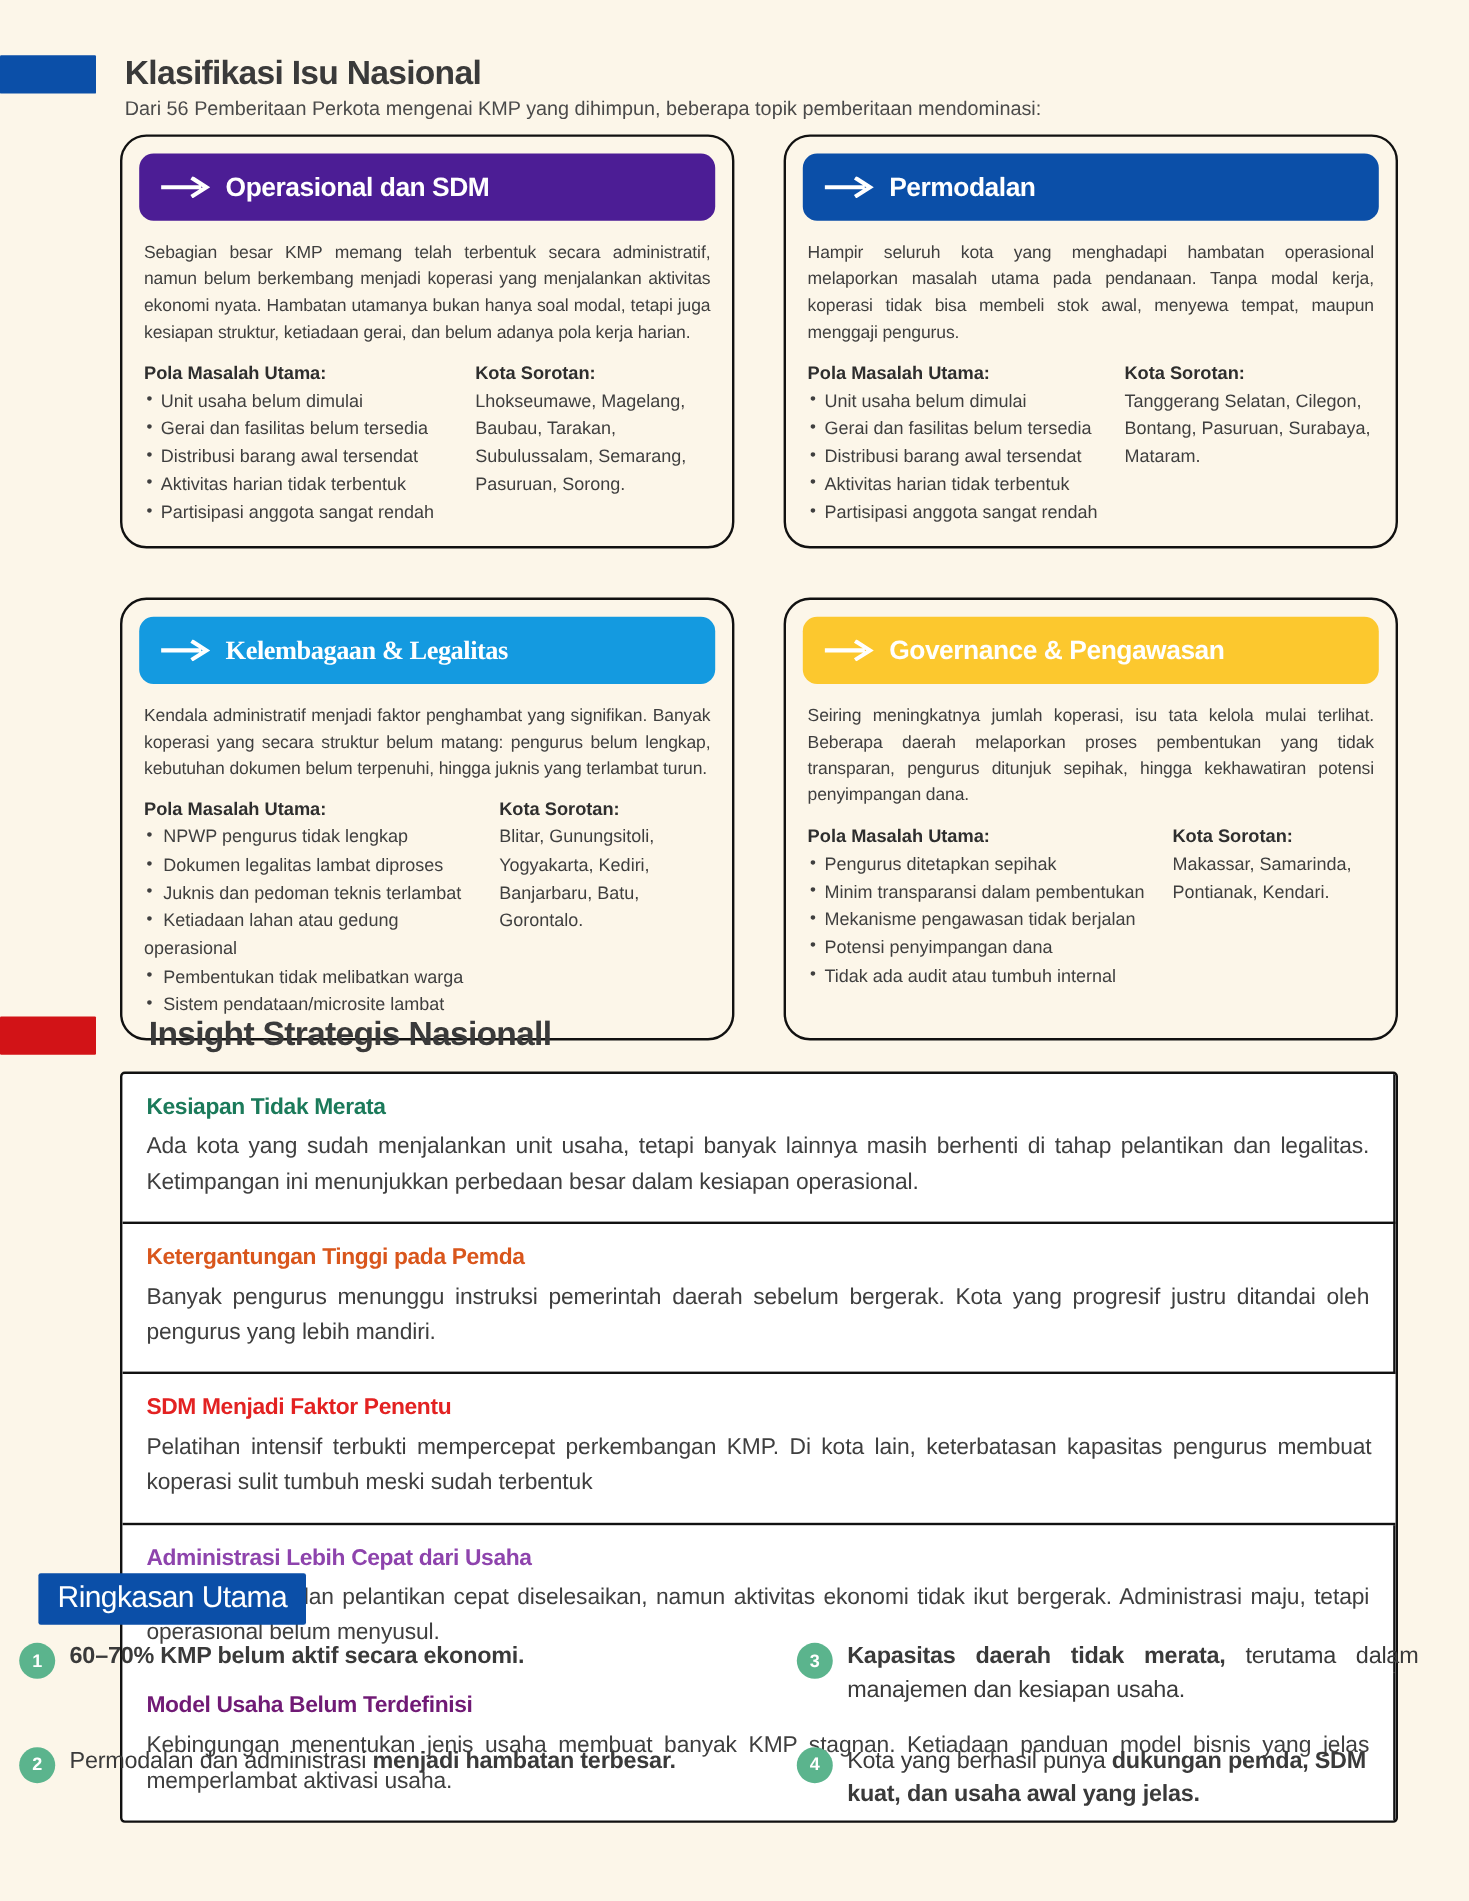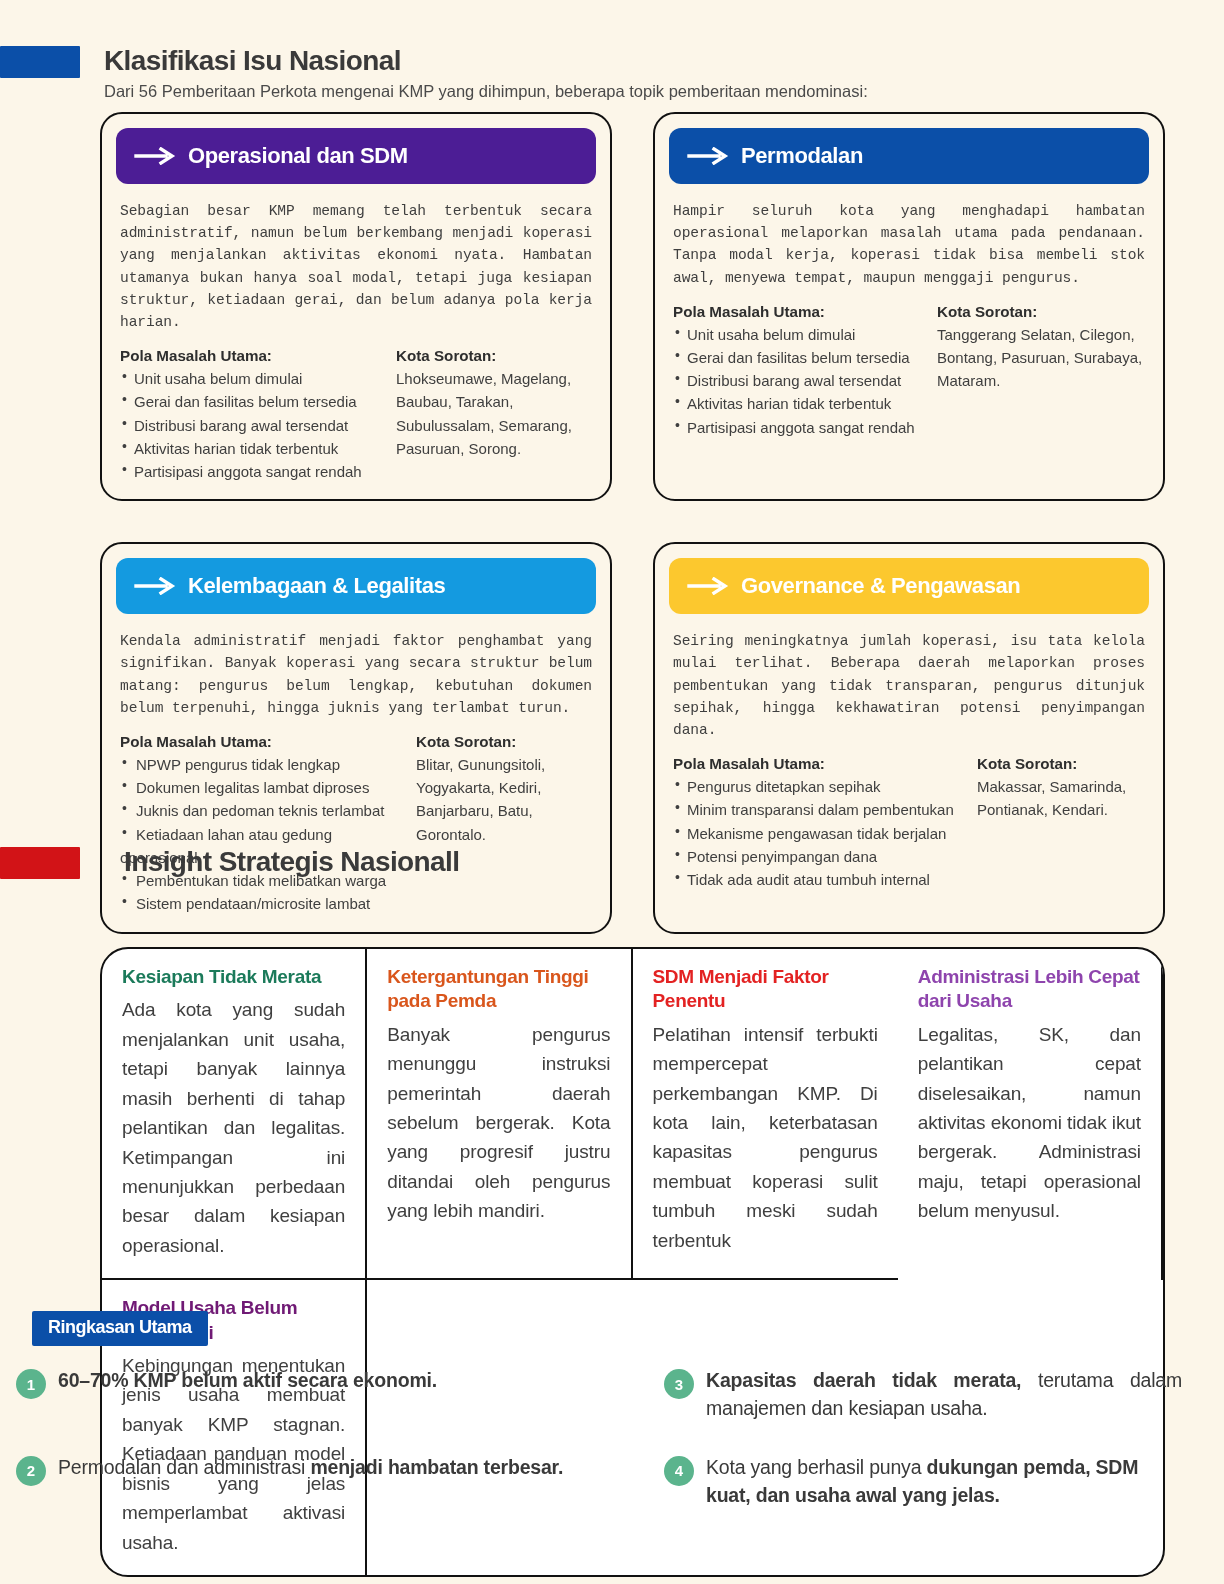--- a/index.html
+++ b/index.html
@@ -42,21 +42,21 @@
     display: flex; flex-direction: column;
   }
   .card-head {
     border-radius: 12px; height: 56px;
     display: flex; align-items: center; padding: 0 18px;
     color: #FFFFFF; font-size: 22px; font-weight: 700; letter-spacing: -0.4px;
   }
   .arrow-icon { flex: 0 0 auto; margin-right: 10px; display: flex; align-items: center; }
   .card-body {
     font-size: 14.6px; line-height: 1.52; text-align: justify;
-    color: #3F3F3F; margin: 16px 4px 0 4px; letter-spacing: -0.1px; font-family: Liberation Mono, monospace;
+    color: #3F3F3F; margin: 16px 4px 0 4px; letter-spacing: -0.1px;
   }
   .card-cols {
     display: flex; margin: 14px 4px 0 4px; gap: 6px;
   }
   .col-left { flex: 1 1 auto; }
   .col-right { flex: 0 0 auto; }
   .col-title {
     font-size: 15.2px; font-weight: 700; color: #2E2E2E; margin-bottom: 3px;
   }
   .bullets { list-style: none; font-size: 15px; line-height: 1.55; color: #3F3F3F; }
@@ -73,43 +73,43 @@
   .c4 .col-right { width: 168px; }
   .c3 .col-left .bullets li { padding-left: 16px; }
   .c3 .bullets li.nohang { padding-left: 0; }
   .c3 .bullets li.nohang::before { content: ""; }
 
   
   .insight-head { position: absolute; left: 0; top: 847px; width: 100%; }
   .insight-head .sec-head-text { margin-left: 44px; }
 
   .insight-grid {
-    position: absolute; left: 100px; top: 947px;
+    position: absolute; left: 100px; top: 893px;
     width: 1065px;
-    border: 2.5px solid #111; border-radius: 28px;
+    border: 2.5px solid #111; border-radius: 4px;
     background: #FFFFFF; overflow: hidden;
-    display: grid; grid-template-columns: 1fr 1fr 1fr 1fr;
+    display: grid; grid-template-columns: 1fr;
   }
   .ins-cell { padding: 16px 20px 18px 20px; position: relative; }
   .ins-cell.brd-r { border-right: 2px solid #111; }
   .ins-cell.brd-b { border-bottom: 2px solid #111; }
   .ins-title {
     font-size: 19px; font-weight: 700; letter-spacing: -0.3px;
     line-height: 1.28; margin-bottom: 6px;
   }
   .ins-text {
     font-size: 19px; line-height: 1.55; text-align: justify;
     color: #3F3F3F; letter-spacing: -0.1px;
   }
 
   
   .ring-title {
     position: absolute; left: 32px; top: 1311px;
     background: #0B4FA8; color: #FFFFFF;
-    font-size: 18px; font-weight: 700; letter-spacing: -0.5px;
+    font-size: 25px; font-weight: 400; letter-spacing: -0.5px;
     padding: 6px 16px 8px 16px; border-radius: 2px;
   }
   .ring-grid {
     position: absolute; left: 16px; top: 1366px; width: 1192px;
     display: grid; grid-template-columns: 648px 544px; row-gap: 30px;
   }
   .ring-item { display: flex; align-items: flex-start; padding-right: 26px; }
   .ring-num {
     flex: 0 0 30px; width: 30px; height: 30px; border-radius: 50%;
     background: #5BB48D; color: #FFFFFF;
@@ -189,21 +189,21 @@
           </ul>
         </div>
         <div class="col-right">
           <div class="col-title">Kota Sorotan:</div>
           <div class="cities">Tanggerang Selatan, Cilegon, Bontang, Pasuruan, Surabaya, Mataram.</div>
         </div>
       </div>
     </div>
 
     <div class="card c3">
-      <div class="card-head" style="background:#149AE0;">
+      <div class="card-head" style="background:#149AE0;font-family:Liberation Serif, serif;">
         <span class="arrow-icon">
           <svg width="44" height="18" viewBox="0 0 44 18">
               <path d="M2 9 H32 M27 2 L38 9 L27 16" stroke="#FFFFFF" stroke-width="3.4" fill="none" stroke-linecap="square"></path>
             </svg>
         </span>
         <span>Kelembagaan &amp; Legalitas</span>
       </div>
       <div class="card-body">Kendala administratif menjadi faktor penghambat yang signifikan. Banyak koperasi yang secara struktur belum matang: pengurus belum lengkap, kebutuhan dokumen belum terpenuhi, hingga juknis yang terlambat turun.</div>
       <div class="card-cols">
         <div class="col-left">

